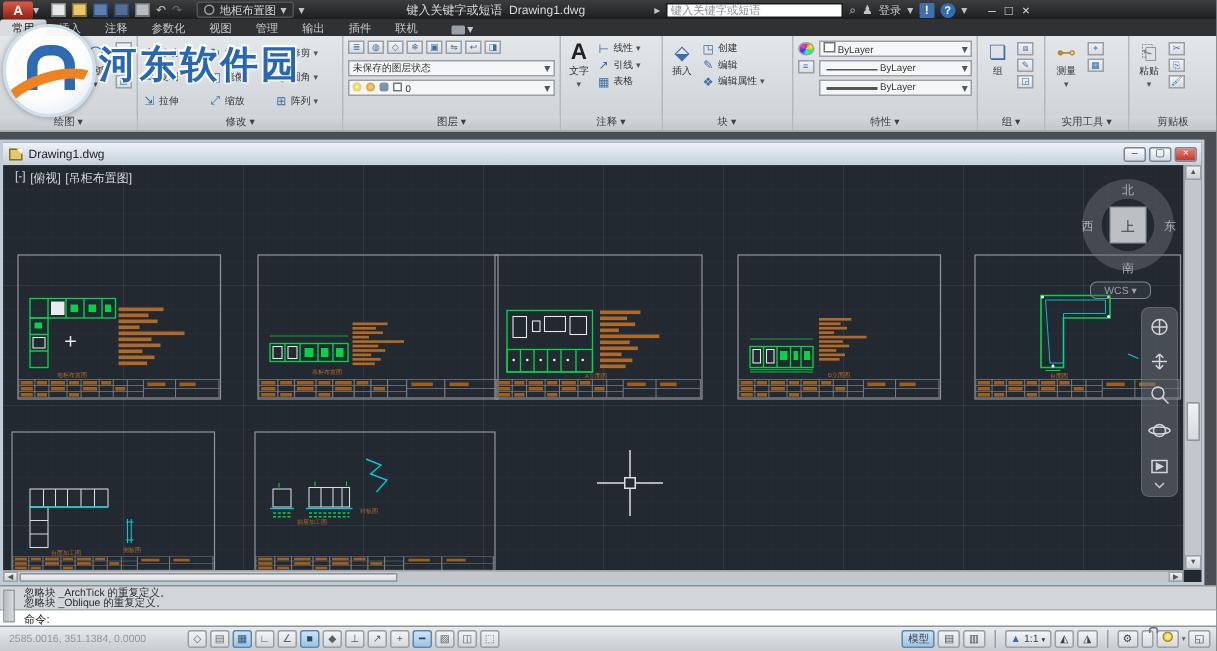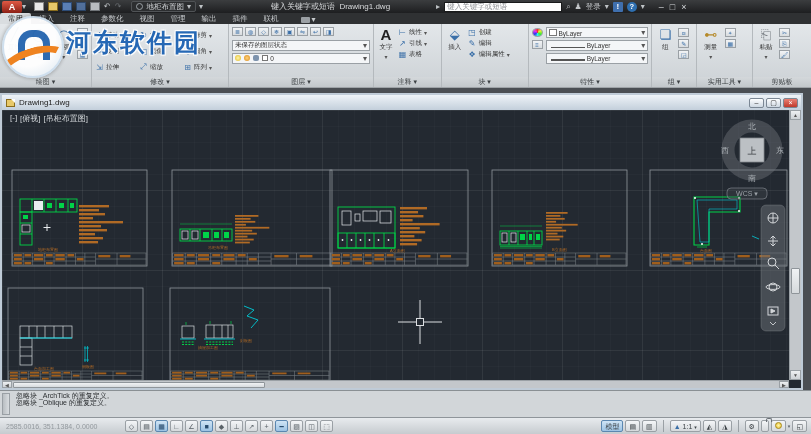--- a/index.html
+++ b/index.html
@@ -647,20 +647,23 @@
         <div class="sc-arrow" style="right:0;top:0;width:10px;height:7px;font-size:5px;line-height:6px">▶</div>
       </div>
     </div>
   </div>
 
   <div class="cmd">
     <div class="cmd-grip"></div>
     <div class="cmd-hist">
       <div>忽略块 _ArchTick 的重复定义。</div>
       <div>忽略块 _Oblique 的重复定义。</div>
+    </div>
+    <div class="cmd-input">
+      <span>命令:</span>
     </div>
   </div>
 
   <div class="statusbar">
     <span class="coords">2585.0016, 351.1384, 0.0000</span>
     <span class="tgl">◇</span>
     <span class="tgl">▤</span>
     <span class="tgl on">▦</span>
     <span class="tgl">∟</span>
     <span class="tgl">∠</span>

